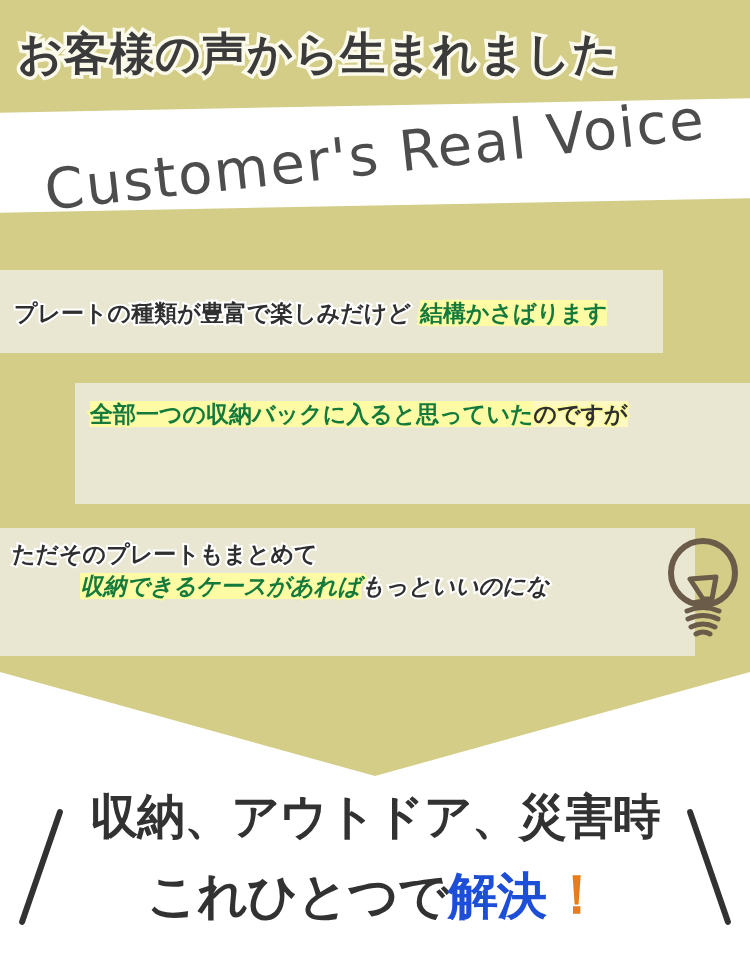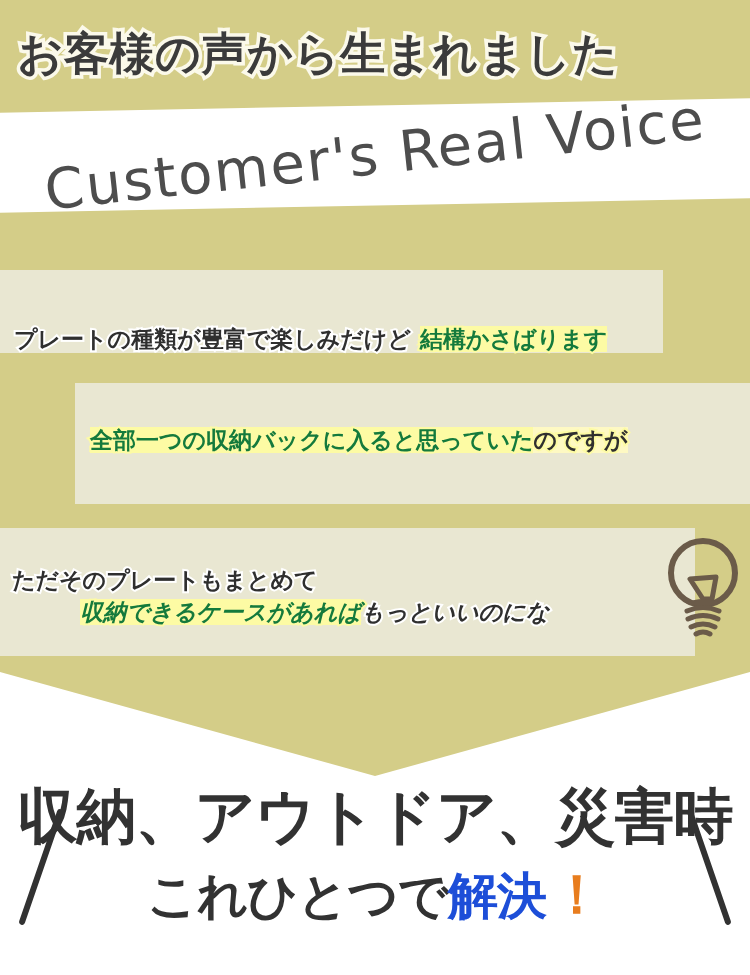--- a/index.html
+++ b/index.html
@@ -88,21 +88,20 @@
   .card-3 { left: 0;   top: 528px; width: 695px; height: 128px; }
 
   .card-lines {
     position: absolute;
     z-index: 7;
     color: #2f2f2f;
     font-weight: 900;
     font-size: 23px;
     line-height: 32px;
     white-space: nowrap;
-    margin-top: 26px;
   }
   .c1-lines { left: 14px; top: 297px; }
   .c2-lines { left: 90px; top: 398px; }
   .c3-lines { left: 12px; top: 538px; }
 
   .card-lines .ln { display: block; }
   .card-lines .ln.indent { padding-left: 68px; font-style: italic; }
 
   .tx {
     color: #2f2f2f;
@@ -142,21 +141,21 @@
     z-index: 9;
   }
   .cta-line {
     display: block;
     white-space: nowrap;
     color: #323232;
     font-weight: 900;
     letter-spacing: 0px;
   }
   .cta-line-1 {
-    font-size: 60px;
+    font-size: 48px;
     line-height: 62px;
     letter-spacing: -1px;
   }
   .cta-line-2 {
     font-size: 50px;
     line-height: 68px;
     margin-top: 12px;
     letter-spacing: -1px;
   }
   .cta-accent { color: #1d4ed8; }

